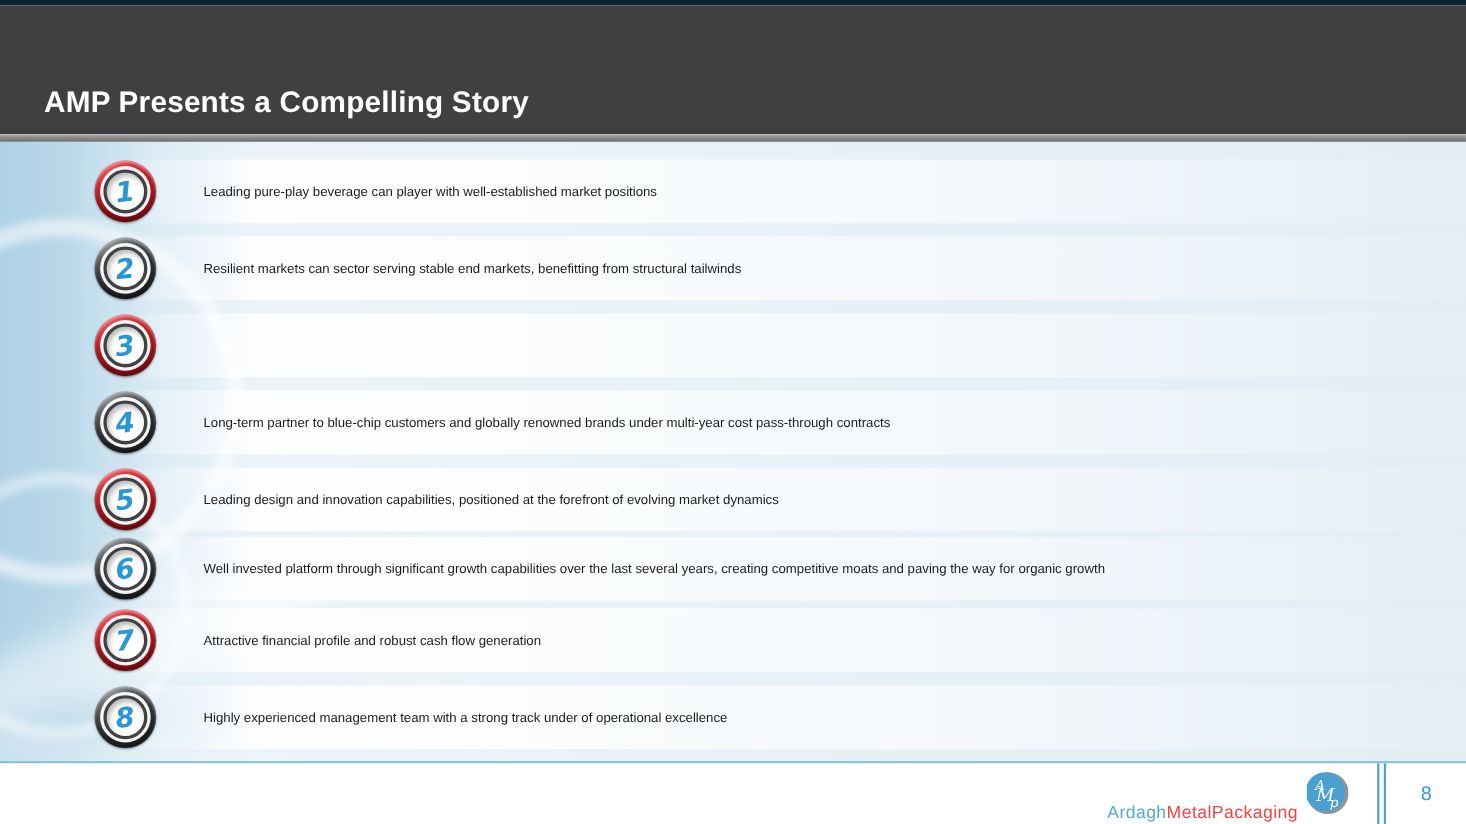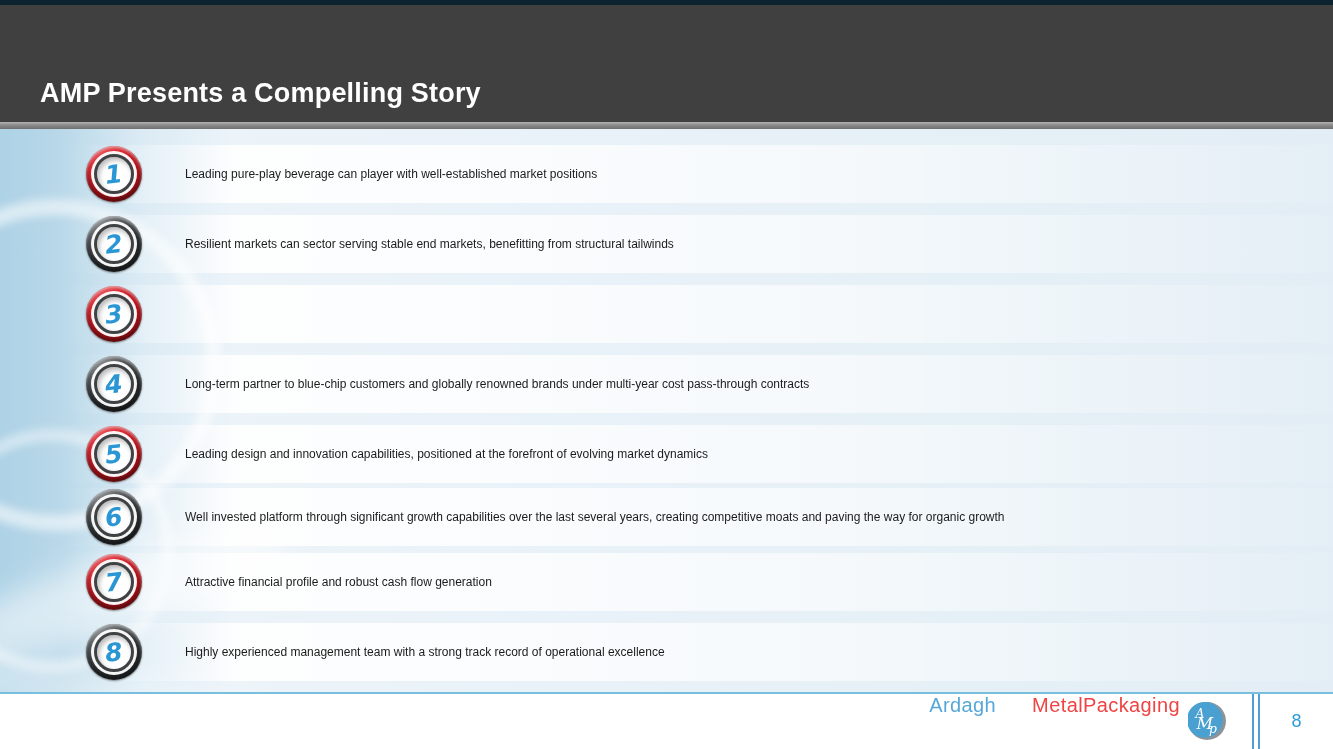--- a/index.html
+++ b/index.html
@@ -58,22 +58,22 @@
   }
   .item-text{
     position:absolute;left:160px;right:30px;top:0;bottom:0;max-width:1160px;
     display:flex;align-items:center;
     font-size:12px;font-weight:400;line-height:1.2;color:#1b1b1b;margin-left:25px;
   }
   
   .footer-rule{position:absolute;left:0;top:692px;width:100%;height:2px;background:#79bfdd;}
   .footer{position:absolute;left:0;top:694px;width:100%;height:55px;background:#ffffff;}
   .brand{
-    position:absolute;right:153px;top:0;height:100%;display:flex;align-items:flex-start;
-    font-size:20px;letter-spacing:.4px;font-weight:400;gap:36px;
+    position:absolute;right:153px;top:0;height:100%;display:flex;align-items:flex-end;
+    font-size:16px;letter-spacing:.4px;font-weight:400;
   }
   .brand-blue{color:#57a8d8;}
   .brand-gray{color:#ef4444;}
   .brand-mark{position:absolute;left:1188px;top:8px;width:38px;height:38px;}
   .vline{position:absolute;top:0;bottom:0;width:2px;background:#4e9fd3;}
   .vline.v1{left:1252px;}
   .vline.v2{left:1258px;}
   .page-num{
     position:absolute;left:1260px;right:0;top:0;height:100%;
     display:flex;align-items:center;justify-content:center;
@@ -173,21 +173,21 @@
       </div>
       <div class="item-text">Attractive financial profile and robust cash flow generation</div>
     </div>
 
     <div class="row" style="top:494px">
       <div class="lid ring-dark">
         <div class="lid-inner">
           <span class="num">8</span>
         </div>
       </div>
-      <div class="item-text">Highly experienced management team with a strong track record of operational excellence</div>
+      <div class="item-text">Highly experienced management team with a strong track under of operational excellence</div>
     </div>
 
   </div>
 
   <div class="footer-rule"></div>
 
   <div class="footer">
     <div class="brand">
       <span class="brand-blue">Ardagh</span>
         <span class="brand-gray">MetalPackaging</span>

